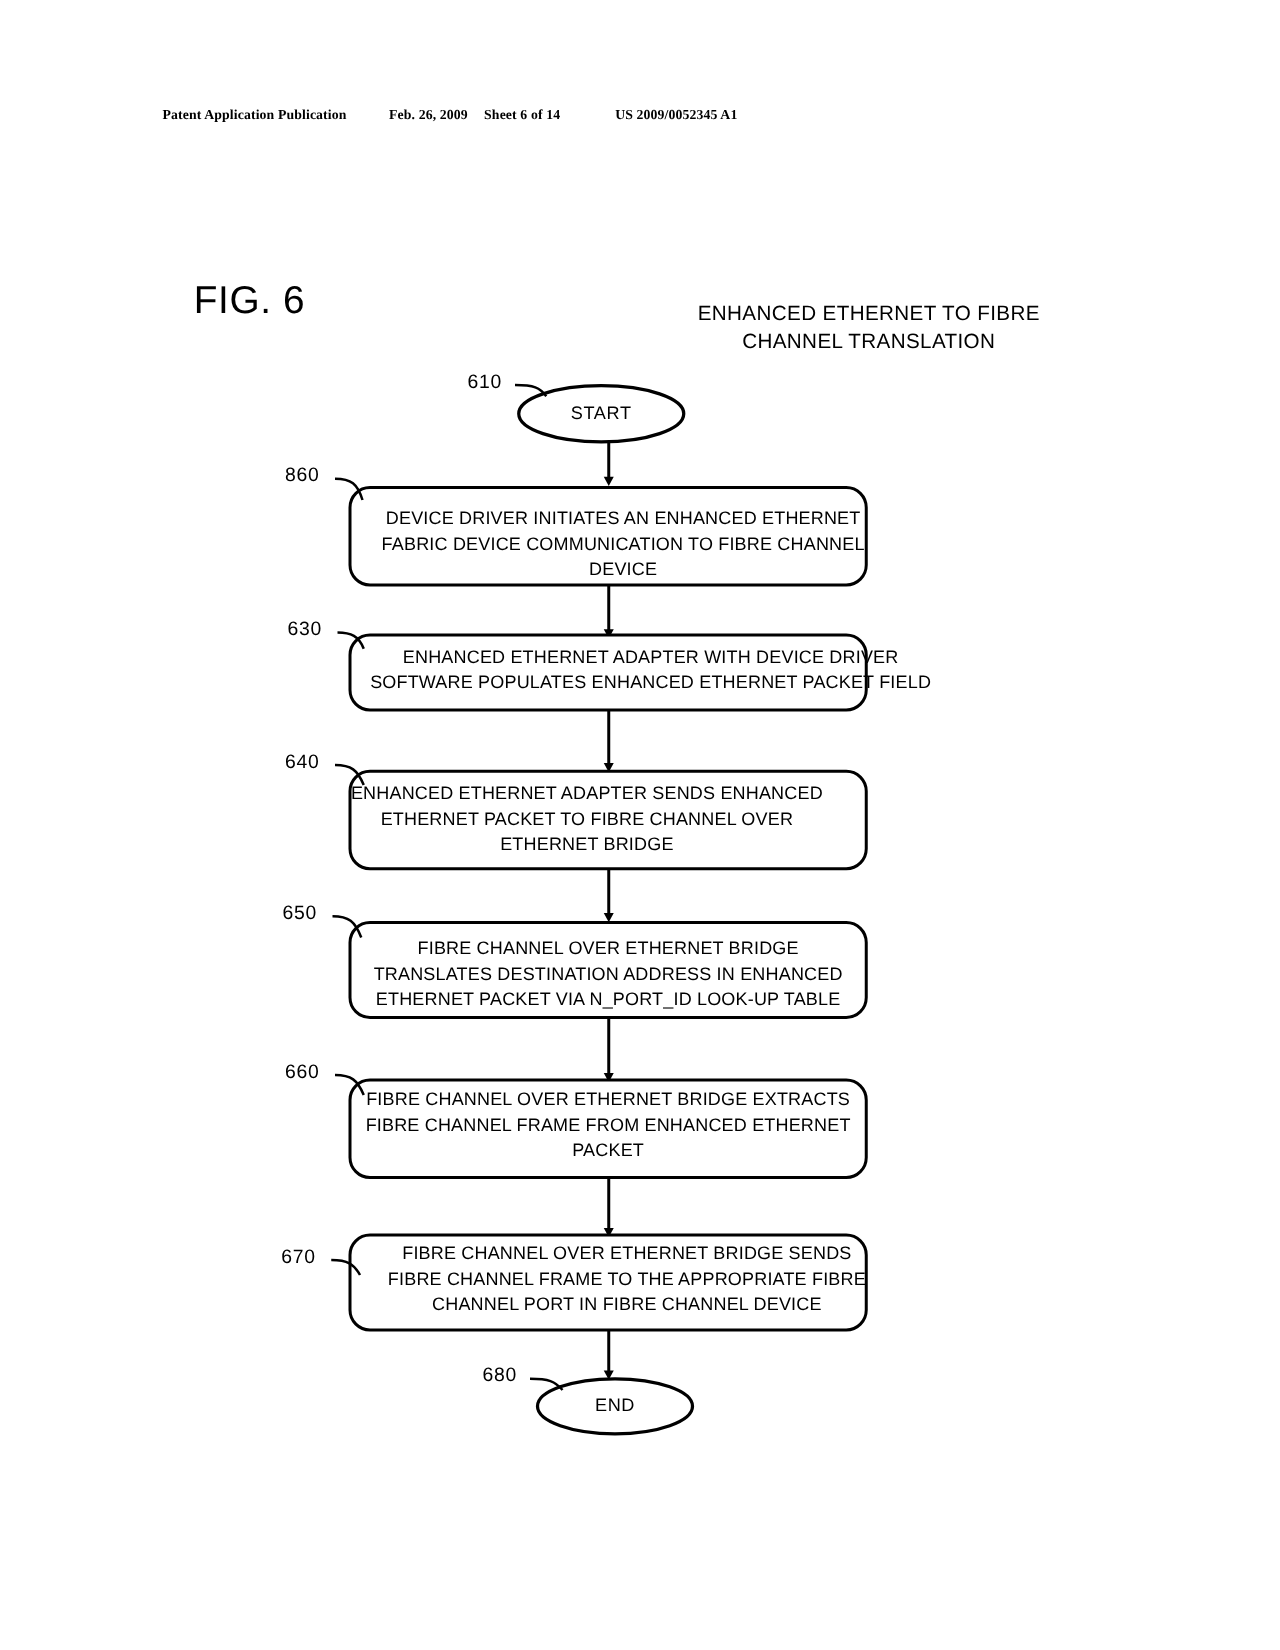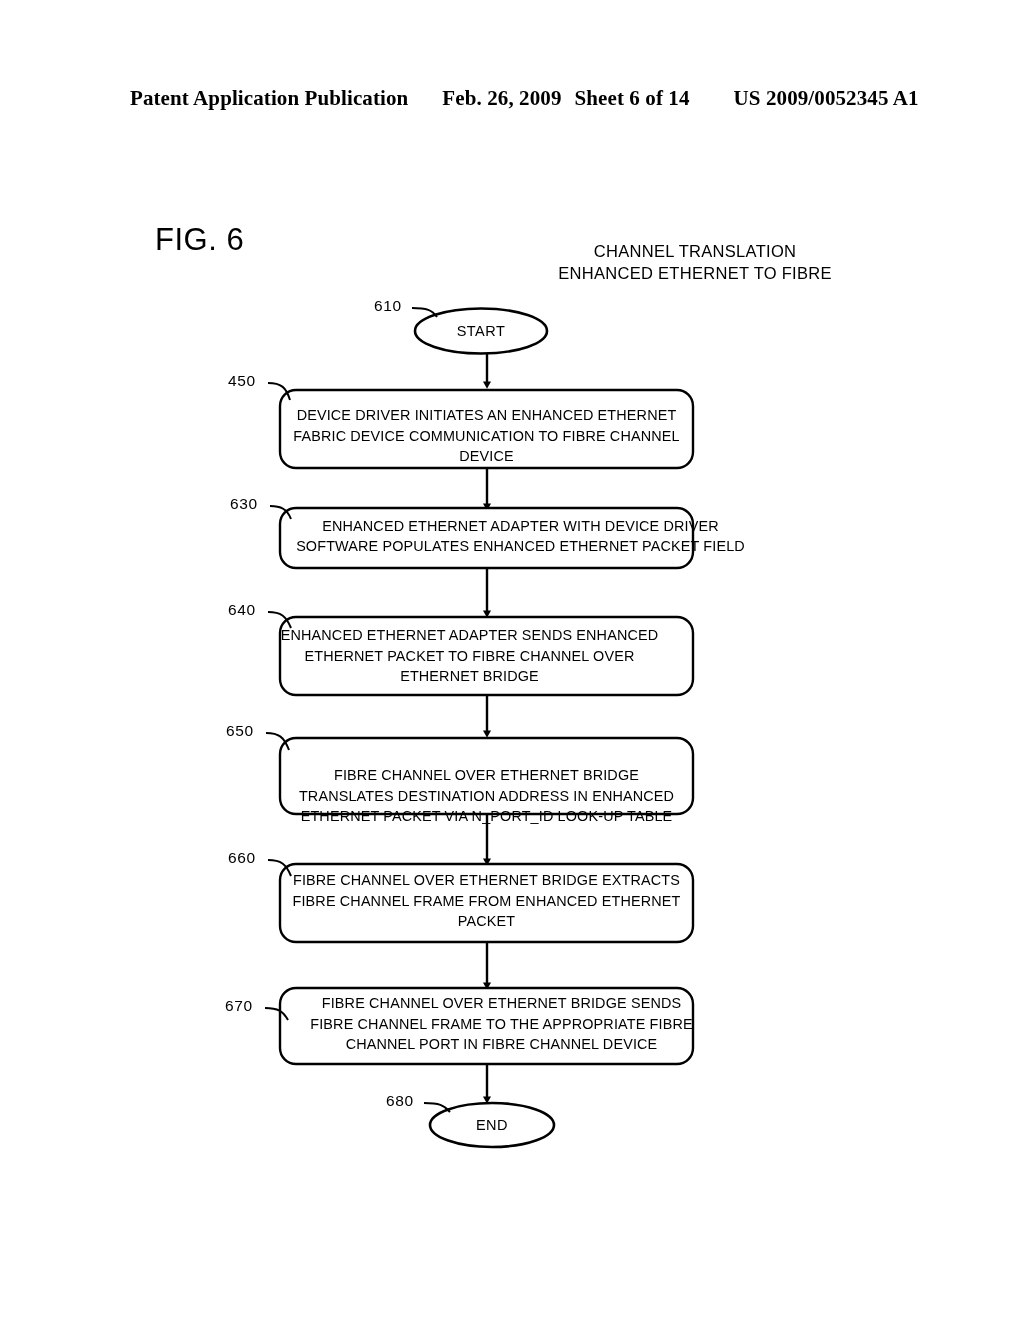--- a/index.html
+++ b/index.html
@@ -21,21 +21,21 @@
   #page-header {
     position: absolute;
     top: 86px;
     left: 130px;
     width: 764px;
     height: 24px;
     display: flex;
     align-items: baseline;
     font-family: "Liberation Serif", serif;
     font-weight: bold;
-    font-size: 21px;
+    font-size: 11px;
     letter-spacing: 0.1px;
     white-space: nowrap;
   }
   #page-header .hdr-pub    { }
   #page-header .hdr-date   { margin-left: 34px; }
   #page-header .hdr-sheet  { margin-left: 13px; }
   #page-header .hdr-patno  { margin-left: 44px; }
 
   
   #fig-label {
@@ -98,22 +98,22 @@
 
 <div id="page-header">
   <span class="hdr-pub">Patent Application Publication</span>
   <span class="hdr-date">Feb. 26, 2009</span>
   <span class="hdr-sheet">Sheet 6 of 14</span>
   <span class="hdr-patno">US 2009/0052345 A1</span>
 </div>
 
 <div id="fig-label">FIG. 6</div>
 <div id="fig-title">
+  <div>ENHANCED ETHERNET TO FIBRE</div>
   <div>CHANNEL TRANSLATION</div>
-  <div>ENHANCED ETHERNET TO FIBRE</div>
 </div>
 
 <svg id="flow-canvas" viewBox="0 0 1024 1320" xmlns="http://www.w3.org/2000/svg">
   <defs>
     <marker id="arrowhead" markerWidth="9" markerHeight="9" refX="4.2" refY="4.4" orient="auto" markerUnits="userSpaceOnUse">
       <path d="M0.6,0.4 L8.0,4.4 L0.6,8.4 Z" fill="#000"></path>
     </marker>
   </defs>
 
   <g stroke="#000" fill="none" stroke-width="2.4" stroke-linecap="butt">
@@ -157,48 +157,48 @@
     <ellipse cx="492" cy="1125" rx="62" ry="22" stroke-width="2.6" fill="#fff"></ellipse>
     <path d="M424,1103 C439,1103 444,1105 450,1112" stroke-width="2.0"></path>
 
   </g>
 </svg>
 
 <div class="node terminator" style="left:415px; top:309px; width:132px; height:45px;">
   <span class="node-text">START</span>
 </div>
 
-<div class="node" style="left:283px; top:390px; width:407px; height:92px;">
+<div class="node" style="left:295px; top:390px; width:407px; height:92px;">
   <span class="node-text">DEVICE DRIVER INITIATES AN ENHANCED ETHERNET FABRIC DEVICE COMMUNICATION TO FIBRE CHANNEL DEVICE</span>
 </div>
 
 <div class="node" style="left:281px; top:503px; width:479px; height:66px;">
   <span class="node-text">ENHANCED ETHERNET ADAPTER WITH DEVICE DRIVER SOFTWARE POPULATES ENHANCED ETHERNET PACKET FIELD</span>
 </div>
 
 <div class="node" style="left:266px; top:617px; width:407px; height:78px;">
   <span class="node-text">ENHANCED ETHERNET ADAPTER SENDS ENHANCED ETHERNET PACKET TO FIBRE CHANNEL OVER ETHERNET BRIDGE</span>
 </div>
 
-<div class="node" style="left:281px; top:764px; width:411px; height:64px;justify-content:center;">
+<div class="node" style="left:281px; top:748px; width:411px; height:64px;justify-content:center;">
   <span class="node-text">FIBRE CHANNEL OVER ETHERNET BRIDGE TRANSLATES DESTINATION ADDRESS IN ENHANCED ETHERNET PACKET VIA N_PORT_ID LOOK-UP TABLE</span>
 </div>
 
 <div class="node" style="left:283px; top:862px; width:407px; height:78px;">
   <span class="node-text">FIBRE CHANNEL OVER ETHERNET BRIDGE EXTRACTS FIBRE CHANNEL FRAME FROM ENHANCED ETHERNET PACKET</span>
 </div>
 
 <div class="node" style="left:296px; top:986px; width:411px; height:76px;">
   <span class="node-text">FIBRE CHANNEL OVER ETHERNET BRIDGE SENDS FIBRE CHANNEL FRAME TO THE APPROPRIATE FIBRE CHANNEL PORT IN FIBRE CHANNEL DEVICE</span>
 </div>
 
 <div class="node terminator" style="left:430px; top:1103px; width:124px; height:45px;">
   <span class="node-text">END</span>
 </div>
 
 <div class="ref-num" style="left:374px; top:297px;">610</div>
-<div class="ref-num" style="left:228px; top:372px;">450</div>
+<div class="ref-num" style="left:228px; top:372px;">860</div>
 <div class="ref-num" style="left:230px; top:495px;">630</div>
 <div class="ref-num" style="left:228px; top:601px;">640</div>
 <div class="ref-num" style="left:226px; top:722px;">650</div>
 <div class="ref-num" style="left:228px; top:849px;text-align:right;">660</div>
 <div class="ref-num" style="left:225px; top:997px;">670</div>
 <div class="ref-num" style="left:386px; top:1092px;">680</div>
 
 </body></html>

